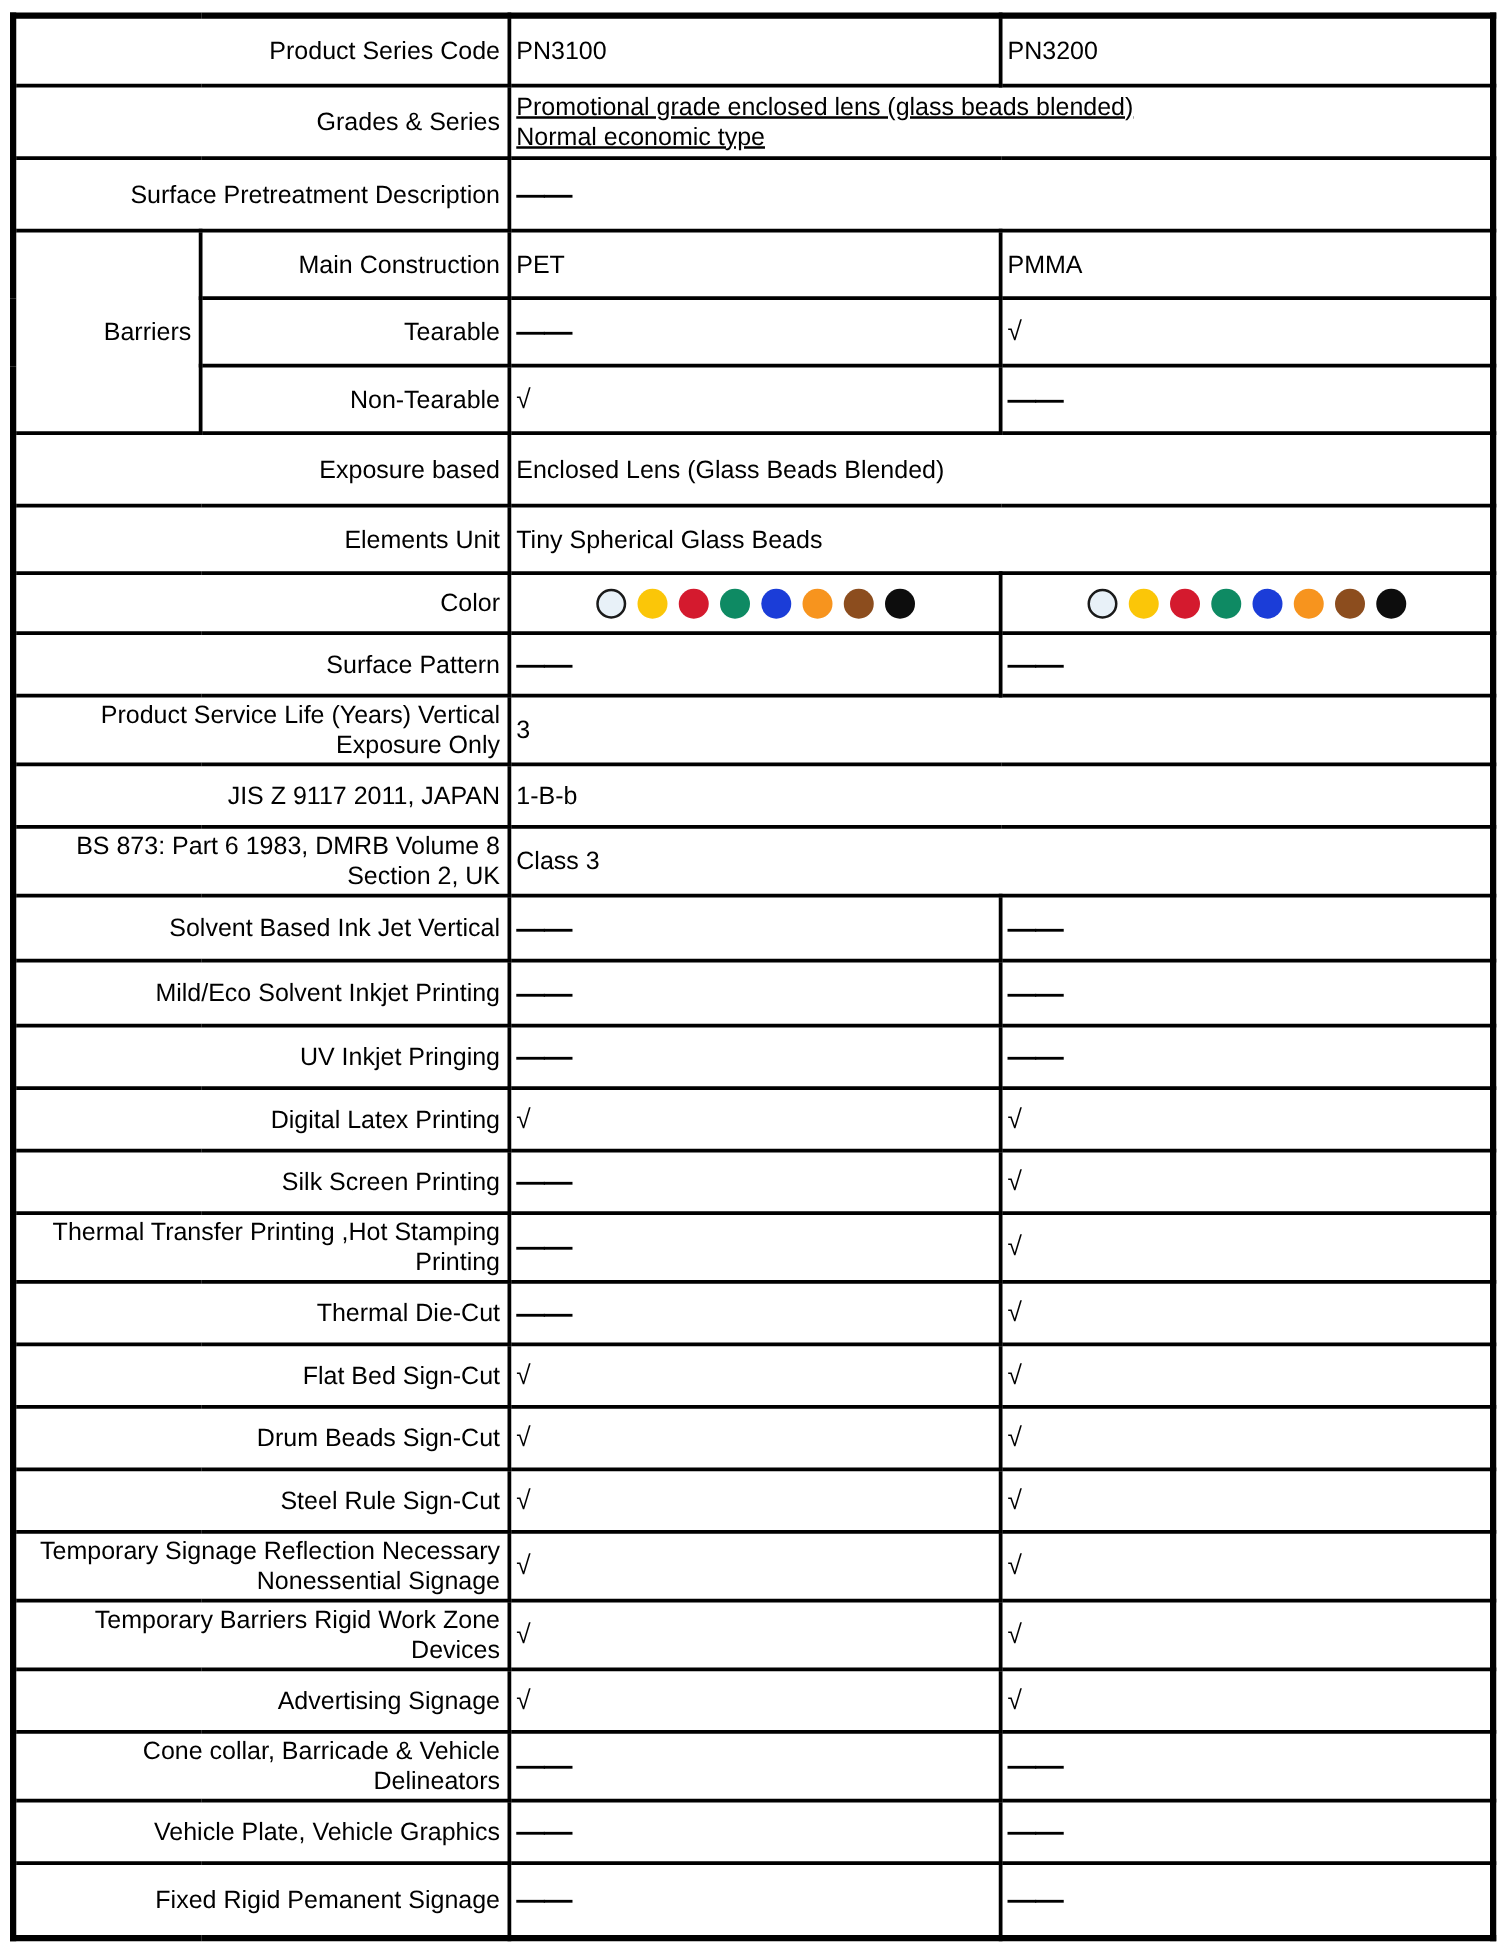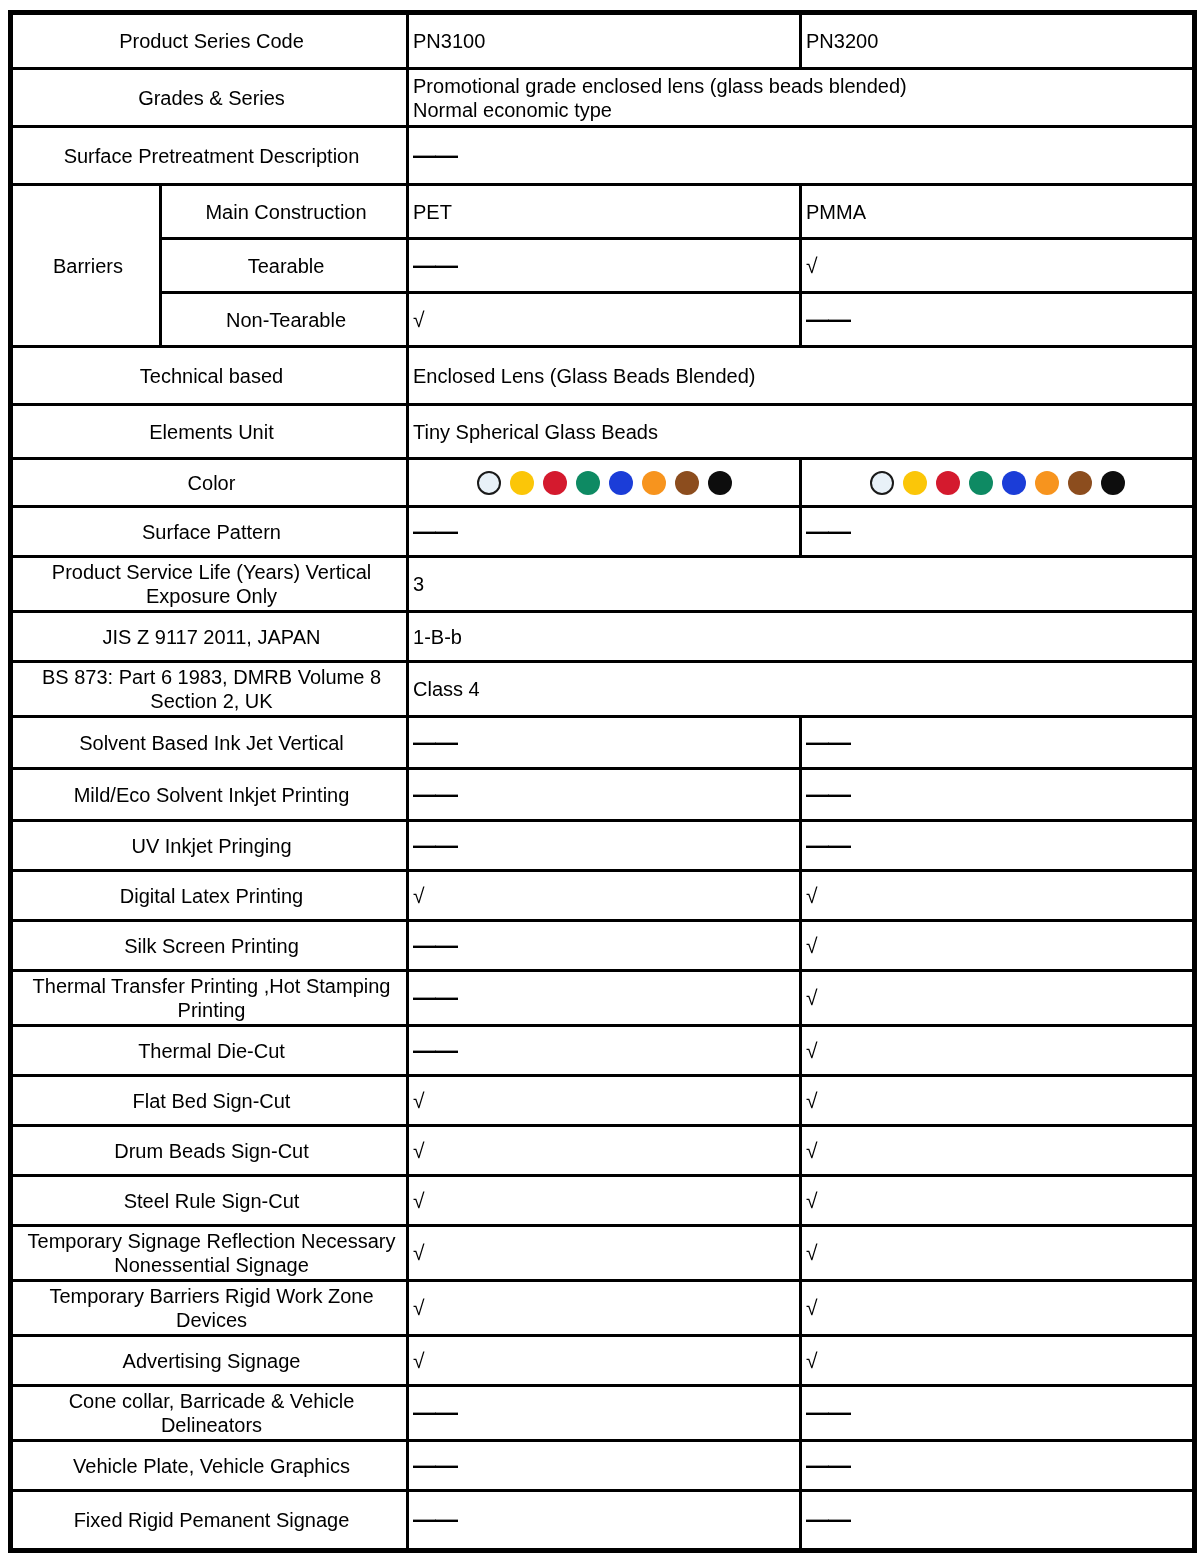--- a/index.html
+++ b/index.html
@@ -10,25 +10,25 @@
     border-collapse:collapse; table-layout:fixed;
     border:5px solid #000;
   }
   td {
     border:3px solid #000;
     font-size:20px; line-height:1.2;
     vertical-align:middle;
     overflow:hidden;
     background:#fff;
   }
-  td.lbl { text-align:center; padding:2px 6px 2px 10px; }
+  td.lbl { text-align:right; padding:2px 6px 2px 10px; }
   td.ctr { text-align:left; padding:2px 4px; }
   .dash { font-weight:700; font-size:23px; letter-spacing:-1px; }
   .check { font-size:21px; font-weight:400; }
-  .line { display:block; }
+  .line { display:block;text-decoration:underline; }
   .dots { display:flex; justify-content:center; align-items:center; gap:9px; }
   .dot { width:24px; height:24px; border-radius:50%; display:inline-block; box-sizing:border-box; }
   .dot.ring { border:2px solid #1a1a1a; }
 </style>
 </head>
 <body>
 
 <div class="page">
   <table class="spec">
     <colgroup>
@@ -69,21 +69,21 @@
       <td class="ctr dash">——</td>
       <td class="ctr check">√</td>
     </tr>
     <tr style="height:54px">
       <td class="lbl">Non-Tearable</td>
       <td class="ctr check">√</td>
       <td class="ctr dash">——</td>
     </tr>
 
     <tr style="height:58px">
-      <td class="lbl" colspan="2">Technical based</td>
+      <td class="lbl" colspan="2">Exposure based</td>
       <td class="ctr" colspan="2">Enclosed Lens (Glass Beads Blended)</td>
     </tr>
 
     <tr style="height:54px">
       <td class="lbl" colspan="2">Elements Unit</td>
       <td class="ctr" colspan="2">Tiny Spherical Glass Beads</td>
     </tr>
 
     <tr style="height:48px">
       <td class="lbl" colspan="2">Color</td>
@@ -124,21 +124,21 @@
       <td class="ctr" colspan="2">3</td>
     </tr>
 
     <tr style="height:50px">
       <td class="lbl" colspan="2">JIS Z 9117 2011, JAPAN</td>
       <td class="ctr" colspan="2">1-B-b</td>
     </tr>
 
     <tr style="height:52px">
       <td class="lbl" colspan="2">BS 873: Part 6 1983, DMRB Volume 8 Section 2, UK</td>
-      <td class="ctr" colspan="2">Class 4</td>
+      <td class="ctr" colspan="2">Class 3</td>
     </tr>
 
     <tr style="height:52px">
       <td class="lbl" colspan="2">Solvent Based Ink Jet Vertical</td>
       <td class="ctr dash">——</td>
       <td class="ctr dash">——</td>
     </tr>
 
     <tr style="height:52px">
       <td class="lbl" colspan="2">Mild/Eco Solvent Inkjet Printing</td>

